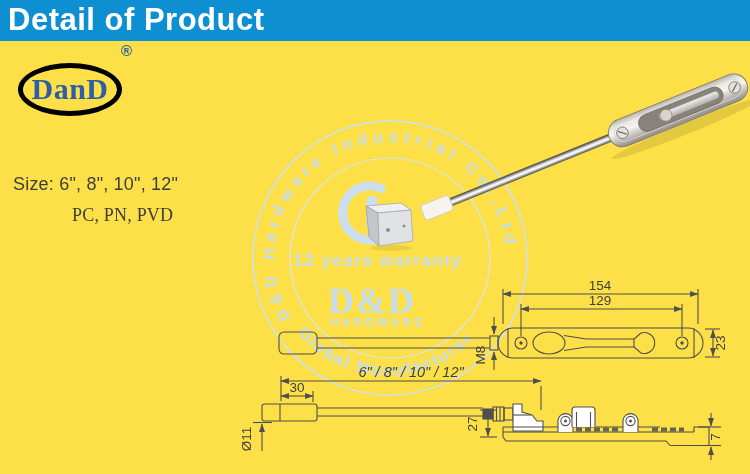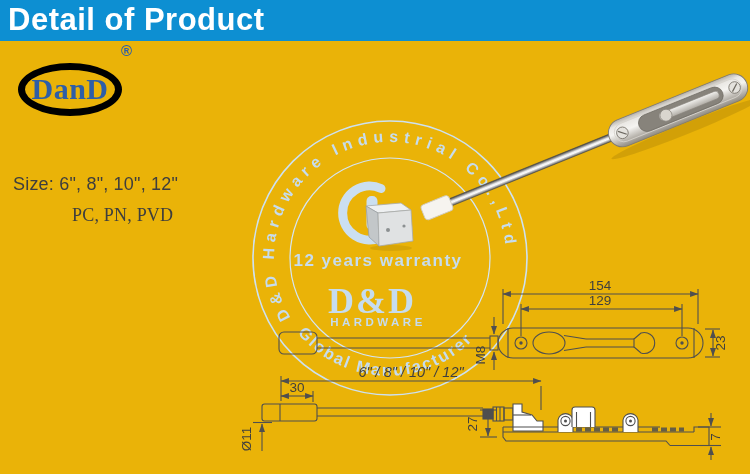--- a/index.html
+++ b/index.html
@@ -1,23 +1,23 @@
 <!DOCTYPE html>
 <html><head>
 <meta charset="utf-8">
 <style>
   html,body{margin:0;padding:0;background:#fff;}
-  #canvas{position:relative;width:750px;height:474px;background:#eab308;overflow:hidden;
+  #canvas{position:relative;width:750px;height:474px;background:#fde047;overflow:hidden;
           font-family:"Liberation Sans",sans-serif;}
   
   .header{position:absolute;left:0;top:0;width:750px;height:41px;background:#0d8fd2;}
   .header .title{position:absolute;left:8px;top:2px;color:#ffffff;font-size:31px;font-weight:bold;
                  letter-spacing:.5px;}
   
-  .logo{position:absolute;left:18px;top:63px;width:104px;height:53px;border:7px solid #000000;
+  .logo{position:absolute;left:18px;top:63px;width:104px;height:53px;border:5px solid #000000;
         border-radius:50%;display:flex;align-items:center;justify-content:center;box-sizing:border-box;}
   .logo .logo-text{font-family:"Liberation Serif",serif;font-weight:bold;font-size:30px;color:#2e5ea7;
         letter-spacing:.5px;transform:translateY(-1px);}
   .reg{position:absolute;left:121px;top:42px;font-size:15px;color:#2e5ea7;font-weight:bold;}
   
   .info{position:absolute;left:13px;top:169px;color:#3e3e3e;font-size:18px;line-height:30.5px;
         letter-spacing:.2px;white-space:nowrap;}
   .info .t{font-weight:bold;}
   .info .indent{margin-left:59px;font-family:Liberation Serif, serif;}
   svg{position:absolute;left:0;top:0;}

